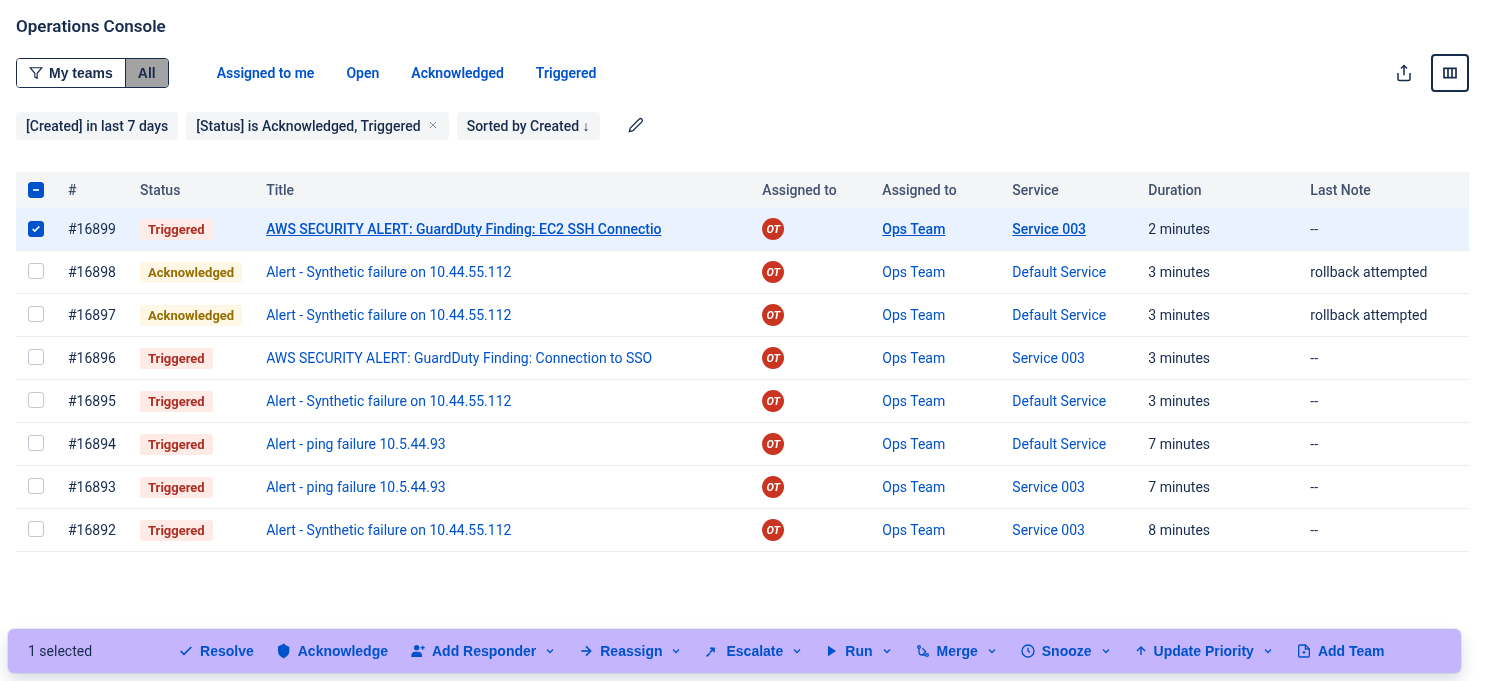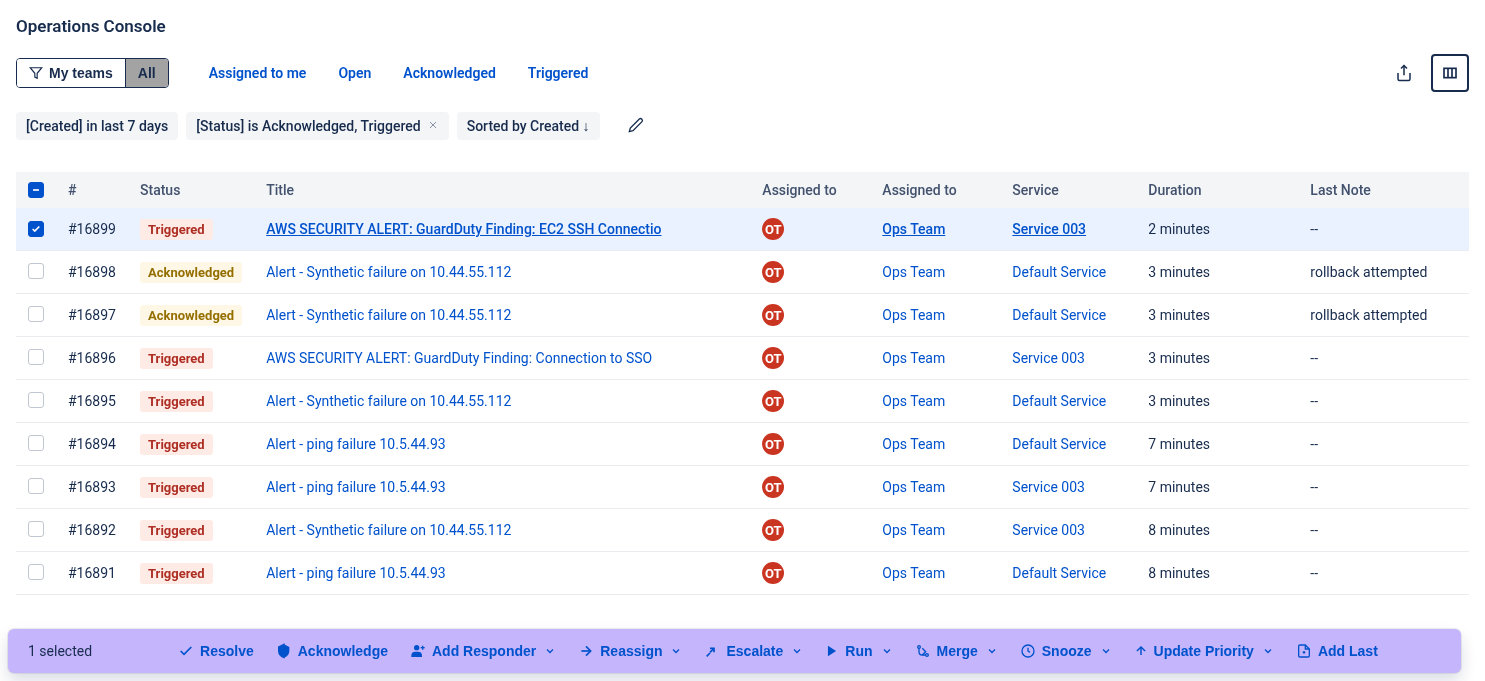--- a/index.html
+++ b/index.html
@@ -18,21 +18,21 @@
     }
     .top-row {
       display: flex;
       align-items: center;
       justify-content: space-between;
       margin-bottom: 20px;
     }
     .filter-tabs {
       display: flex;
       align-items: center;
-      gap: 8px;
+      gap: 16px;
     }
     .segmented {
       display: inline-flex;
       border: 1px solid #172B4D;
       border-radius: 4px;
       overflow: hidden;
     }
     .segmented button {
       background: #fff;
       border: none;
@@ -183,25 +183,26 @@
       color: #0052CC;
       text-decoration: none;
     }
     .link.selected-title { text-decoration: underline; font-weight: 500; }
     .avatar {
       width: 22px;
       height: 22px;
       border-radius: 50%;
       background: #CA3521;
       color: #fff;
-      font-size: 13px;
+      font-size: 11px;
       font-weight: 700;
       display: inline-flex;
       align-items: center;
       justify-content: center;
+      font-style: italic;
     }
     .action-bar {
       position: fixed;
       bottom: 8px;
       left: 8px;
       right: 24px;
       background: #c4b5fd;
       border-radius: 6px;
       box-shadow: 0 0 0 1px rgba(9,30,66,0.08), 0 8px 16px rgba(9,30,66,0.15);
       padding: 14px 20px;
@@ -400,31 +401,20 @@
         <td class="col-check"><span class="checkbox"></span></td>
         <td class="col-num">#16892</td>
         <td class="col-status"><span class="badge triggered">Triggered</span></td>
         <td class="col-title"><a href="#" class="link">Alert - Synthetic failure on 10.44.55.112</a></td>
         <td class="col-assignee-avatar"><span class="avatar">OT</span></td>
         <td class="col-assignee-link"><a href="#" class="link">Ops Team</a></td>
         <td class="col-service"><a href="#" class="link">Service 003</a></td>
         <td class="col-duration">8 minutes</td>
         <td class="col-lastnote">--</td>
       </tr>
-      <tr>
-        <td class="col-check"><span class="checkbox"></span></td>
-        <td class="col-num">#16891</td>
-        <td class="col-status"><span class="badge triggered">Triggered</span></td>
-        <td class="col-title"><a href="#" class="link">Alert - ping failure 10.5.44.93</a></td>
-        <td class="col-assignee-avatar"><span class="avatar">OT</span></td>
-        <td class="col-assignee-link"><a href="#" class="link">Ops Team</a></td>
-        <td class="col-service"><a href="#" class="link">Default Service</a></td>
-        <td class="col-duration">8 minutes</td>
-        <td class="col-lastnote">--</td>
-      </tr>
     </tbody>
 </table>
 
 <div class="action-bar">
   <span class="count">1 selected</span>
   <div class="actions">
     <button class="action-btn">
       <svg width="16" height="16" viewBox="0 0 24 24" fill="none" stroke="#0052CC" stroke-width="2.5">
           <polyline points="20 6 9 17 4 12"></polyline>
         </svg>
@@ -512,16 +502,16 @@
           <polyline points="6 9 12 15 18 9"></polyline>
         </svg>
     </button>
     <button class="action-btn">
       <svg width="16" height="16" viewBox="0 0 24 24" fill="none" stroke="#0052CC" stroke-width="2">
           <path d="M14 3H6a2 2 0 0 0-2 2v14a2 2 0 0 0 2 2h12a2 2 0 0 0 2-2V9z"></path>
           <polyline points="14 3 14 9 20 9"></polyline>
           <line x1="10" y1="14" x2="14" y2="14"></line>
           <line x1="12" y1="12" x2="12" y2="16"></line>
         </svg>
-      <span>Add Last</span>
+      <span>Add Team</span>
     </button>
   </div>
 </div>
 
 </body></html>

